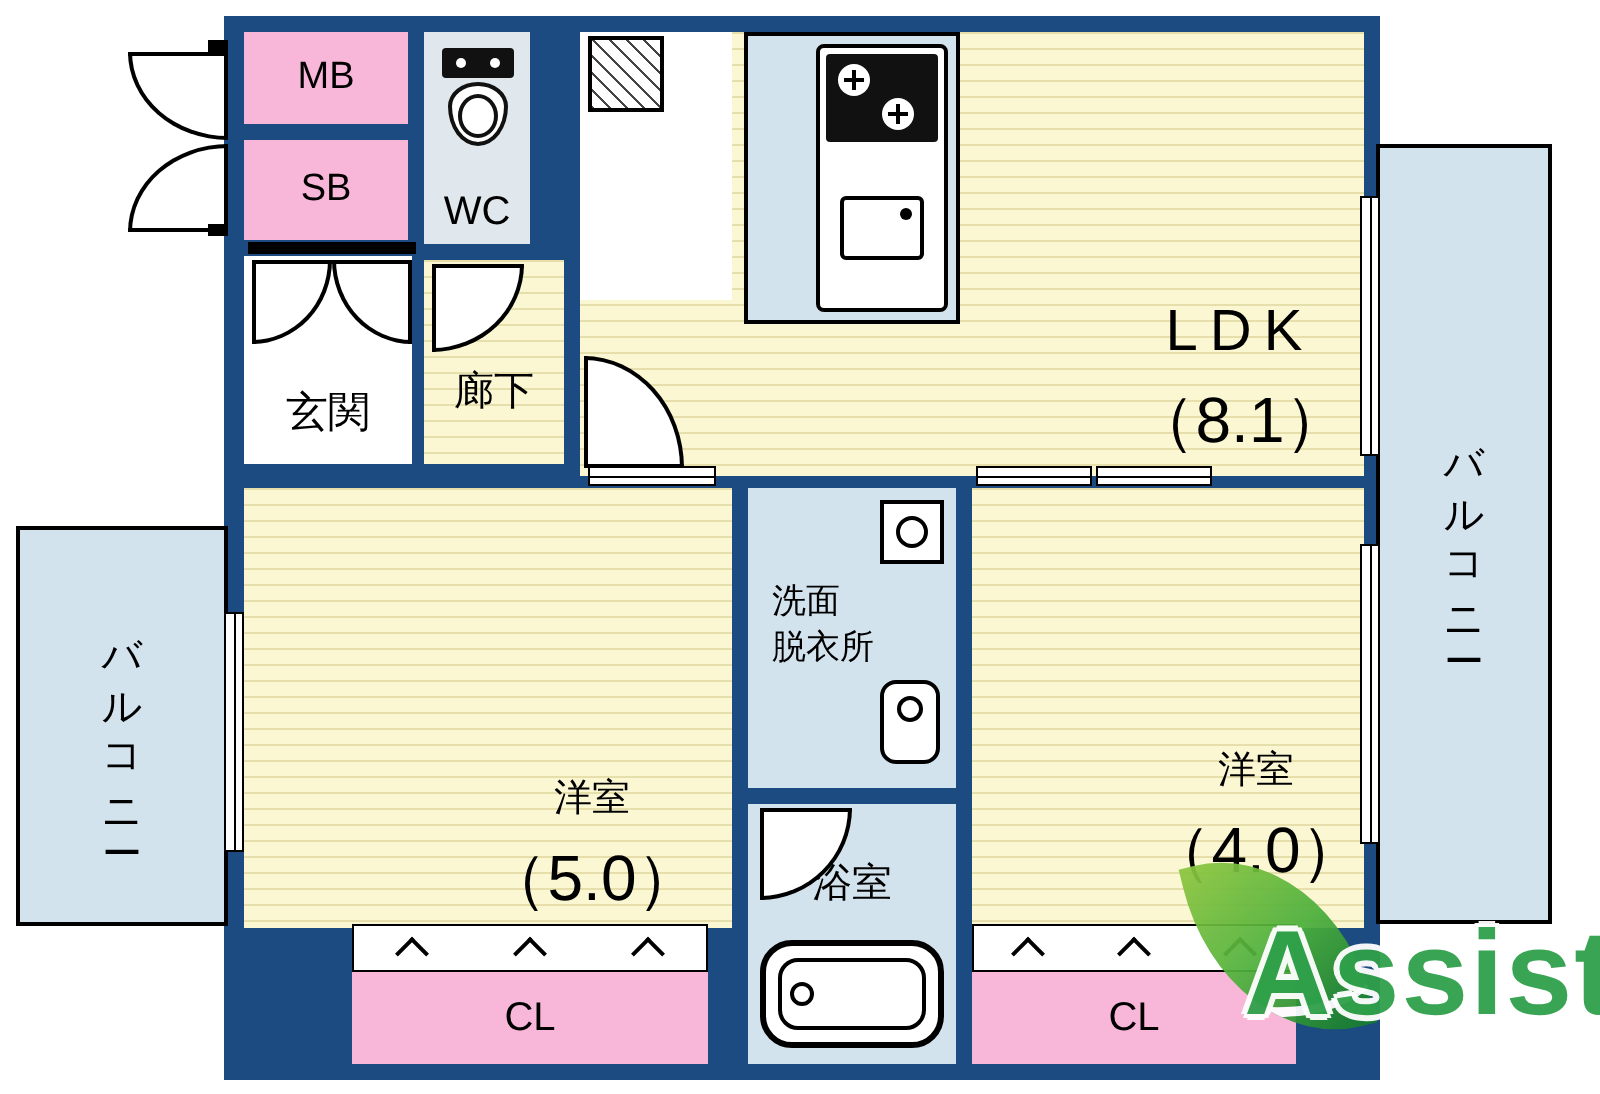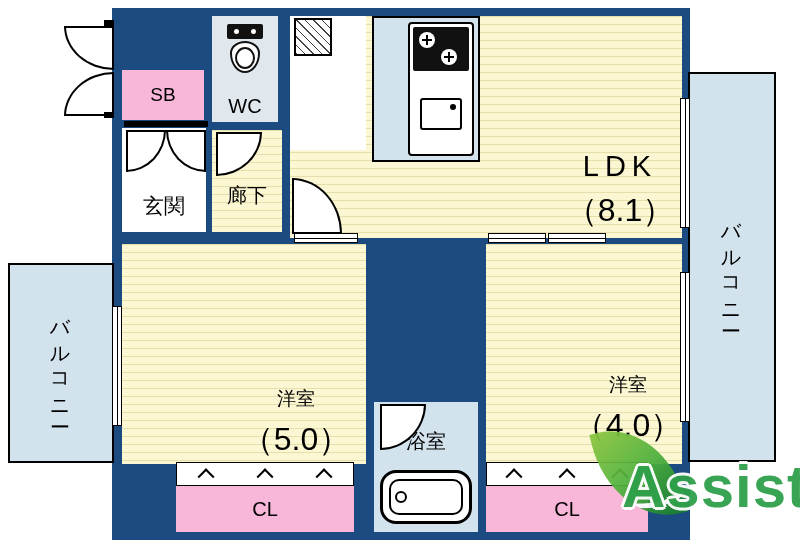--- a/index.html
+++ b/index.html
@@ -89,29 +89,32 @@
 
   <div class="wall-body" style="left:112px; top:8px; width:578px; height:532px;"></div>
 
   <div class="balcony" style="left:8px; top:263px; width:106px; height:200px;">
     <span class="vtext">バルコニー</span>
   </div>
   <div class="balcony" style="left:688px; top:72px; width:88px; height:390px;">
     <span class="vtext">バルコニー</span>
   </div>
 
+  <div class="room pink cflex" style="left:122px; top:16px; width:82px; height:46px;">
+    <span class="lbl t19">MB</span>
+  </div>
   <div class="room whitebg" style="left:122px; top:128px; width:84px; height:104px;">
     <span class="lbl t21 abs" style="left:0; right:0; bottom:12px; text-align:center;">玄関</span>
   </div>
 
   <div class="room pink cflex" style="left:122px; top:70px; width:82px; height:50px;">
     <span class="lbl t19">SB</span>
   </div>
 
-  <div class="room wcbg" style="left:212px; top:16px; width:66px; height:106px;">
+  <div class="room wcbg" style="left:212px; top:16px; width:53px; height:106px;">
     <div class="toilet">
       <div class="tank"></div>
       <div class="bowl"></div>
     </div>
     <span class="lbl t20 abs" style="left:0; right:0; bottom:4px; text-align:center;">WC</span>
   </div>
 
   <div class="room cream" style="left:212px; top:130px; width:70px; height:102px;">
     <span class="lbl t20 abs" style="left:0; right:0; top:52px; text-align:center;">廊下</span>
   </div>
@@ -134,20 +137,28 @@
     <span class="t29">LDK</span>
     <span class="t24" style="margin-top:6px;">（8.1）</span>
   </div>
 
   <div class="room cream" style="left:122px; top:244px; width:244px; height:220px;"></div>
   <div class="label-block" style="left:186px; top:386px; width:220px;">
     <span class="t27">洋室</span>
     <span class="t24" style="margin-top:6px;">（5.0）</span>
   </div>
 
+  <div class="room blue" style="left:374px; top:244px; width:104px; height:150px;">
+    <div class="washer"></div>
+    <div class="basin"></div>
+    <div class="lbl t17 abs" style="left:12px; top:46px;">
+      <span style="display:block;">洗面</span>
+      <span style="display:block;">脱衣所</span>
+    </div>
+  </div>
 
   <div class="room blue" style="left:374px; top:402px; width:104px; height:130px;">
     <span class="lbl t20 abs" style="left:0; right:0; top:26px; text-align:center;">浴室</span>
     <div class="tub"></div>
   </div>
 
   <div class="room cream" style="left:486px; top:244px; width:196px; height:220px;"></div>
   <div class="label-block" style="left:528px; top:372px; width:200px;">
     <span class="t27">洋室</span>
     <span class="t24" style="margin-top:6px;">（4.0）</span>

